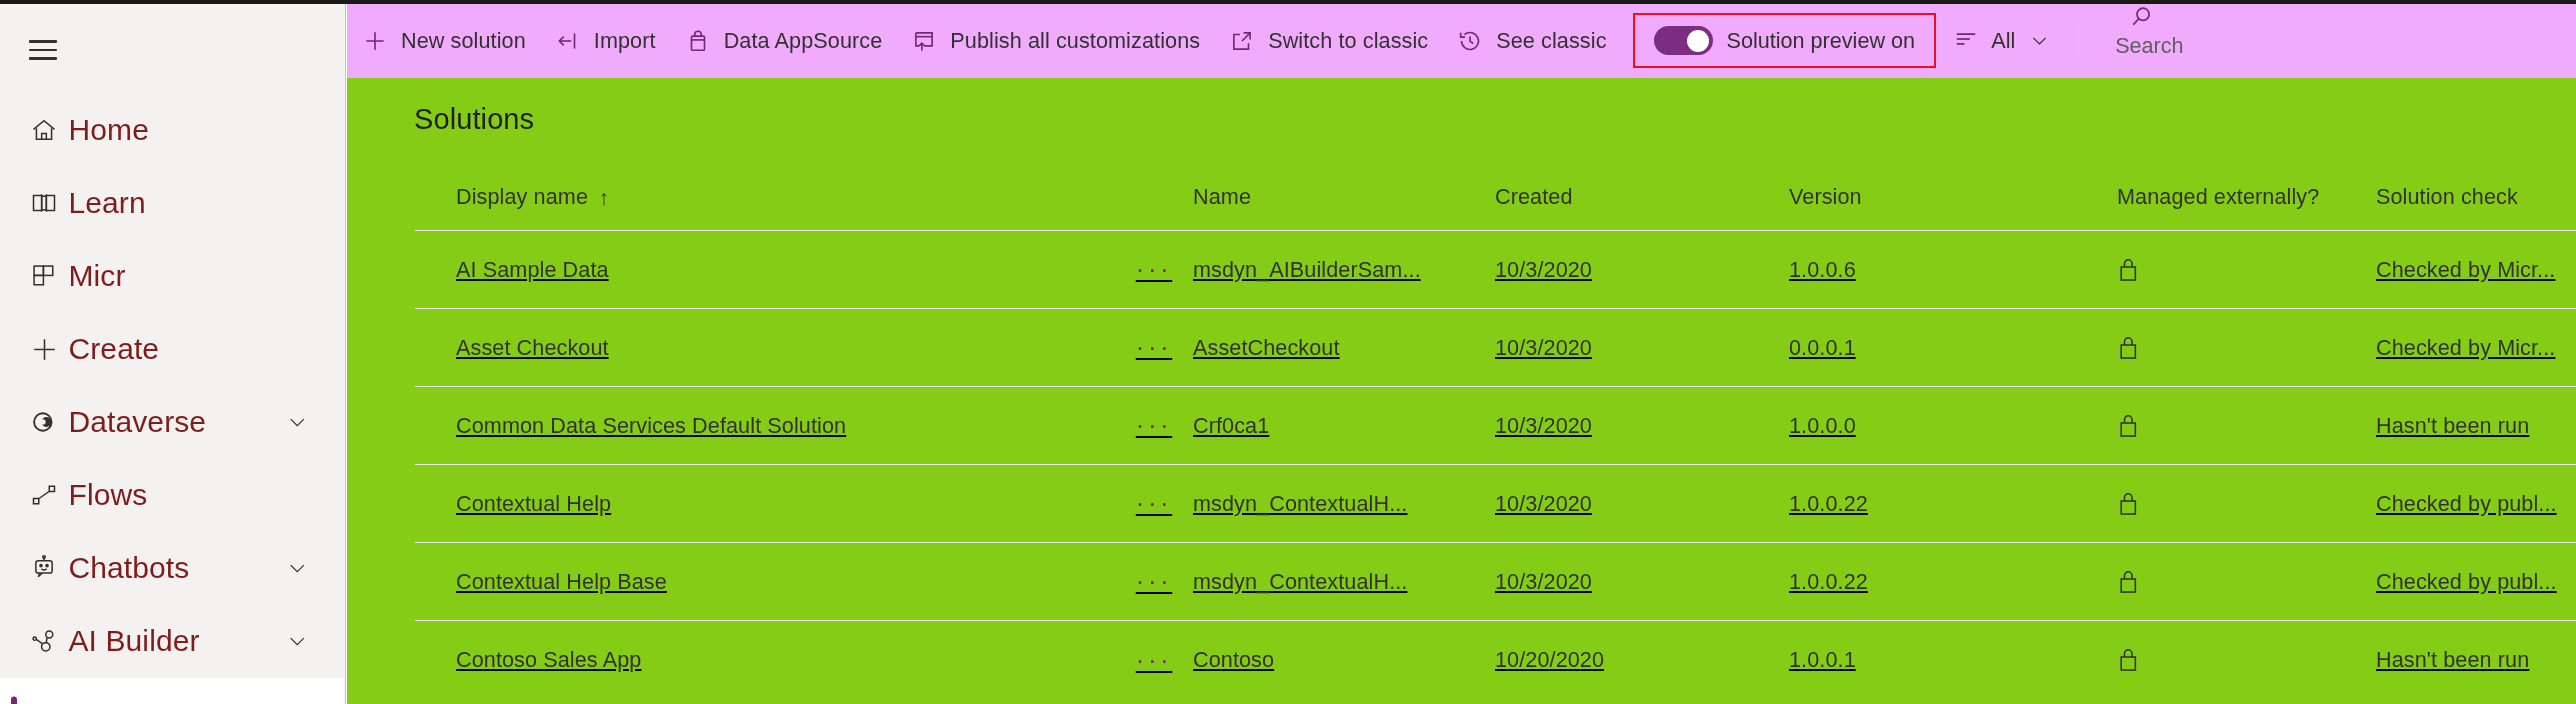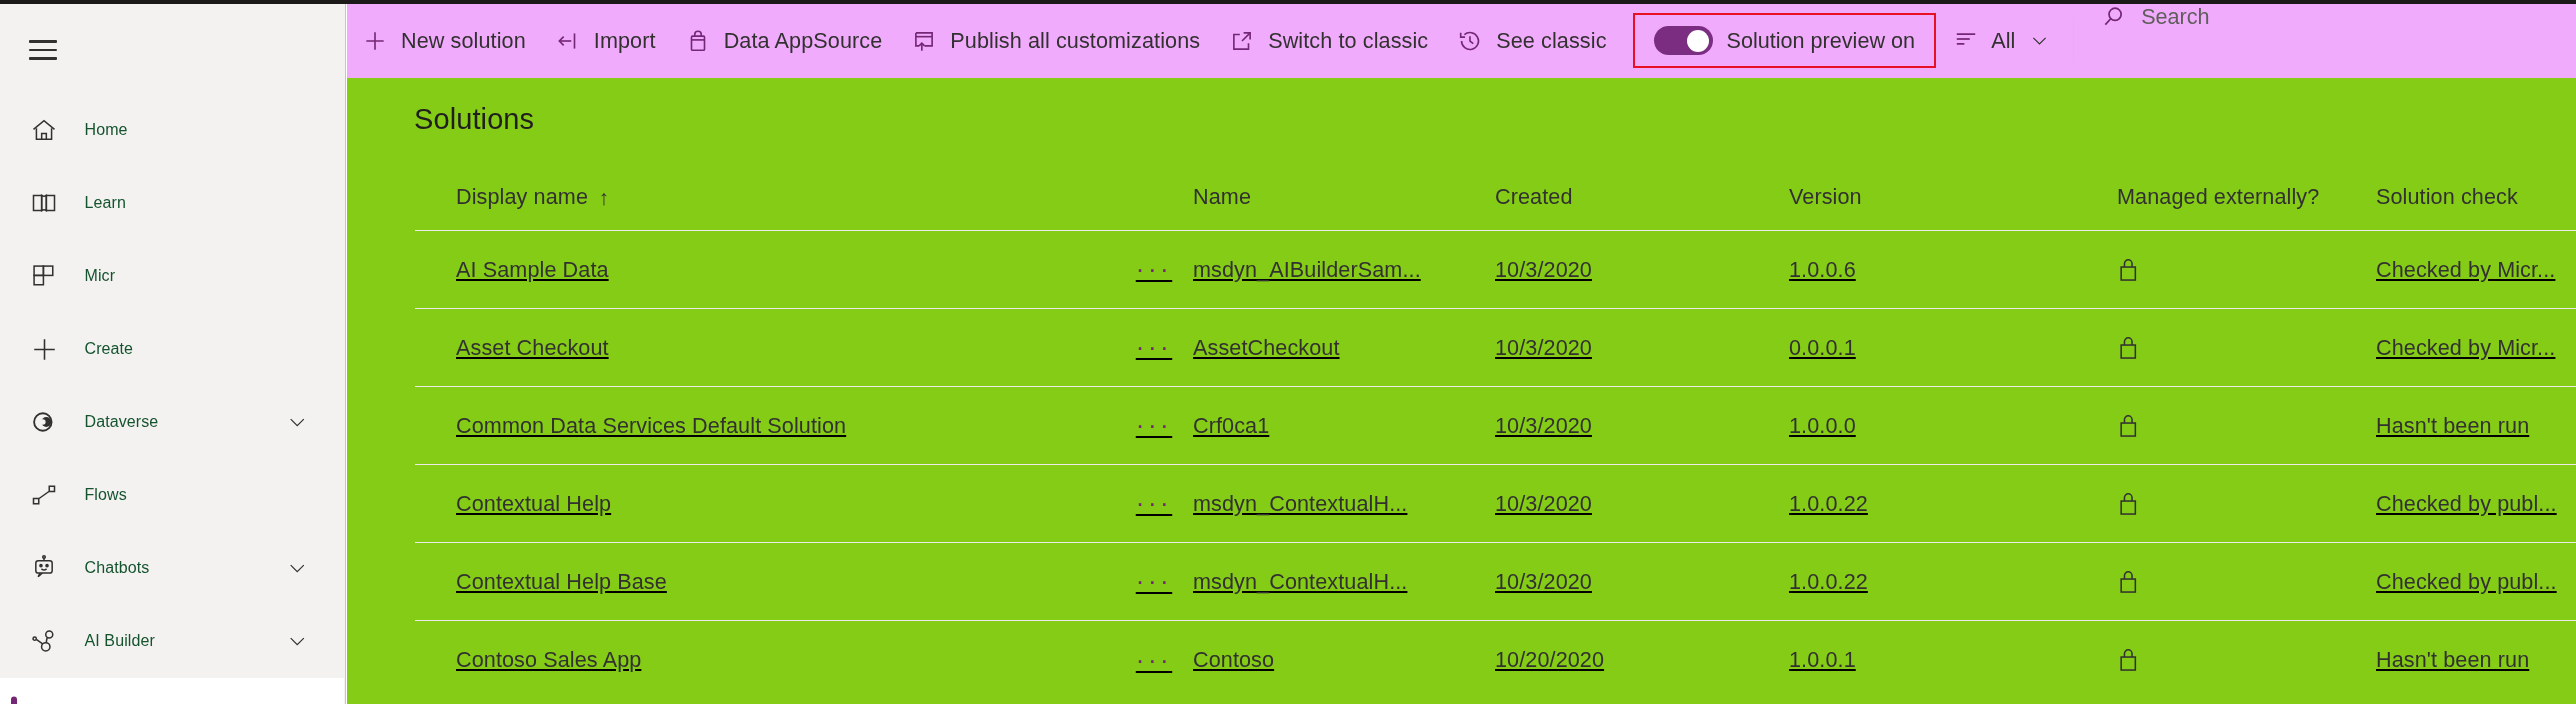--- a/index.html
+++ b/index.html
@@ -75,23 +75,23 @@
   .nav-item .nav-icon {
     width: 31px;
     height: 31px;
     flex: 0 0 31px;
     display: flex;
     align-items: center;
     justify-content: center;
     color: #323130;
   }
   .nav-item .nav-label {
-    margin-left: 25px;
-    font-size: 16px;
-    color: #14532d;
+    margin-left: 9px;
+    font-size: 30px;
+    color: #7f1d1d;
     letter-spacing: 0.1px;
     white-space: nowrap;
   }
   .nav-item .nav-chevron {
     position: absolute;
     right: 36px;
     top: 50%;
     transform: translateY(-50%);
     width: 22.5px; height: 22.5px;
     color: #323130;
@@ -203,23 +203,25 @@
   .filter-btn .cmd-icon { color: #742774; }
   .filter-btn .cmd-label { margin-left: 12px; font-size: 21.6px; color: #323130; }
   .filter-btn .filter-chevron {
     margin-left: 14px;
     width: 21px; height: 21px;
     display: flex; align-items: center; justify-content: center;
     color: #323130;
   }
   .search-box {
     display: flex;
+    align-items: center;
     height: 74px;
     padding: 0 15.5px;
     cursor: text;
+    flex-direction: column;
   }
   .search-box .cmd-icon { color: #742774; }
   .search-box .search-text {
     margin-left: 14px;
     font-size: 21.6px;
     color: #605e5c;
   }
 
   
   .content {

